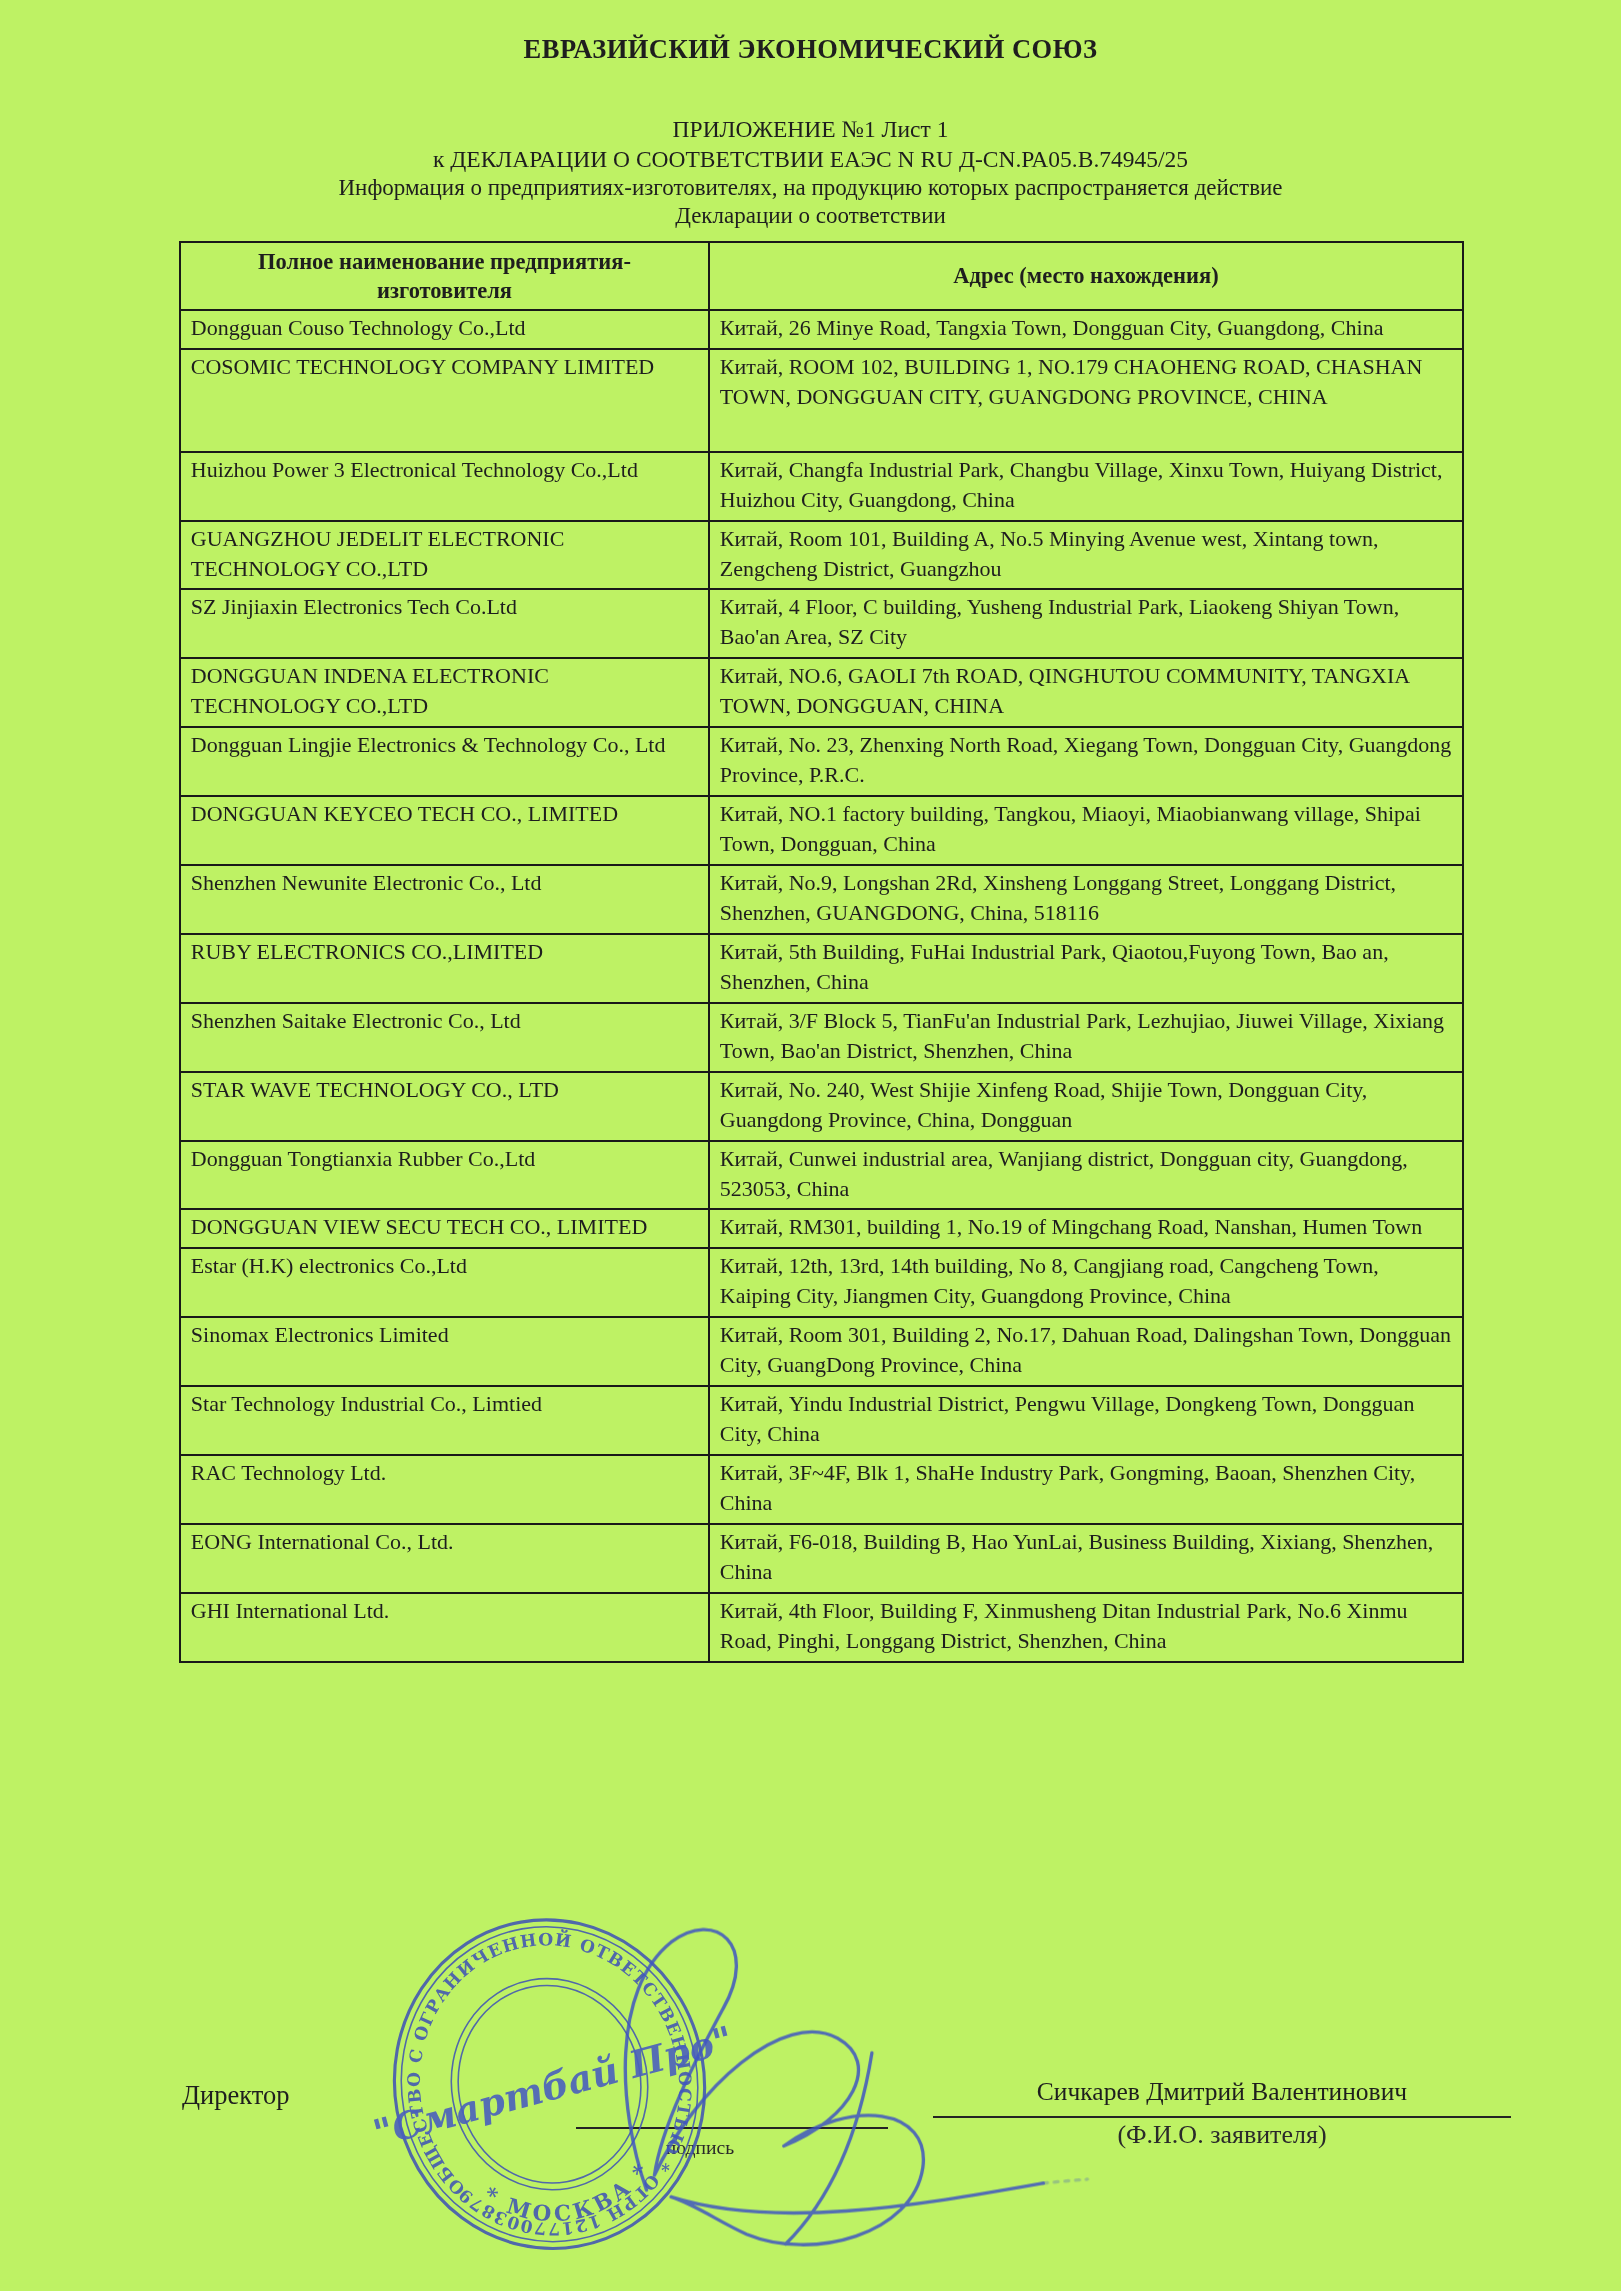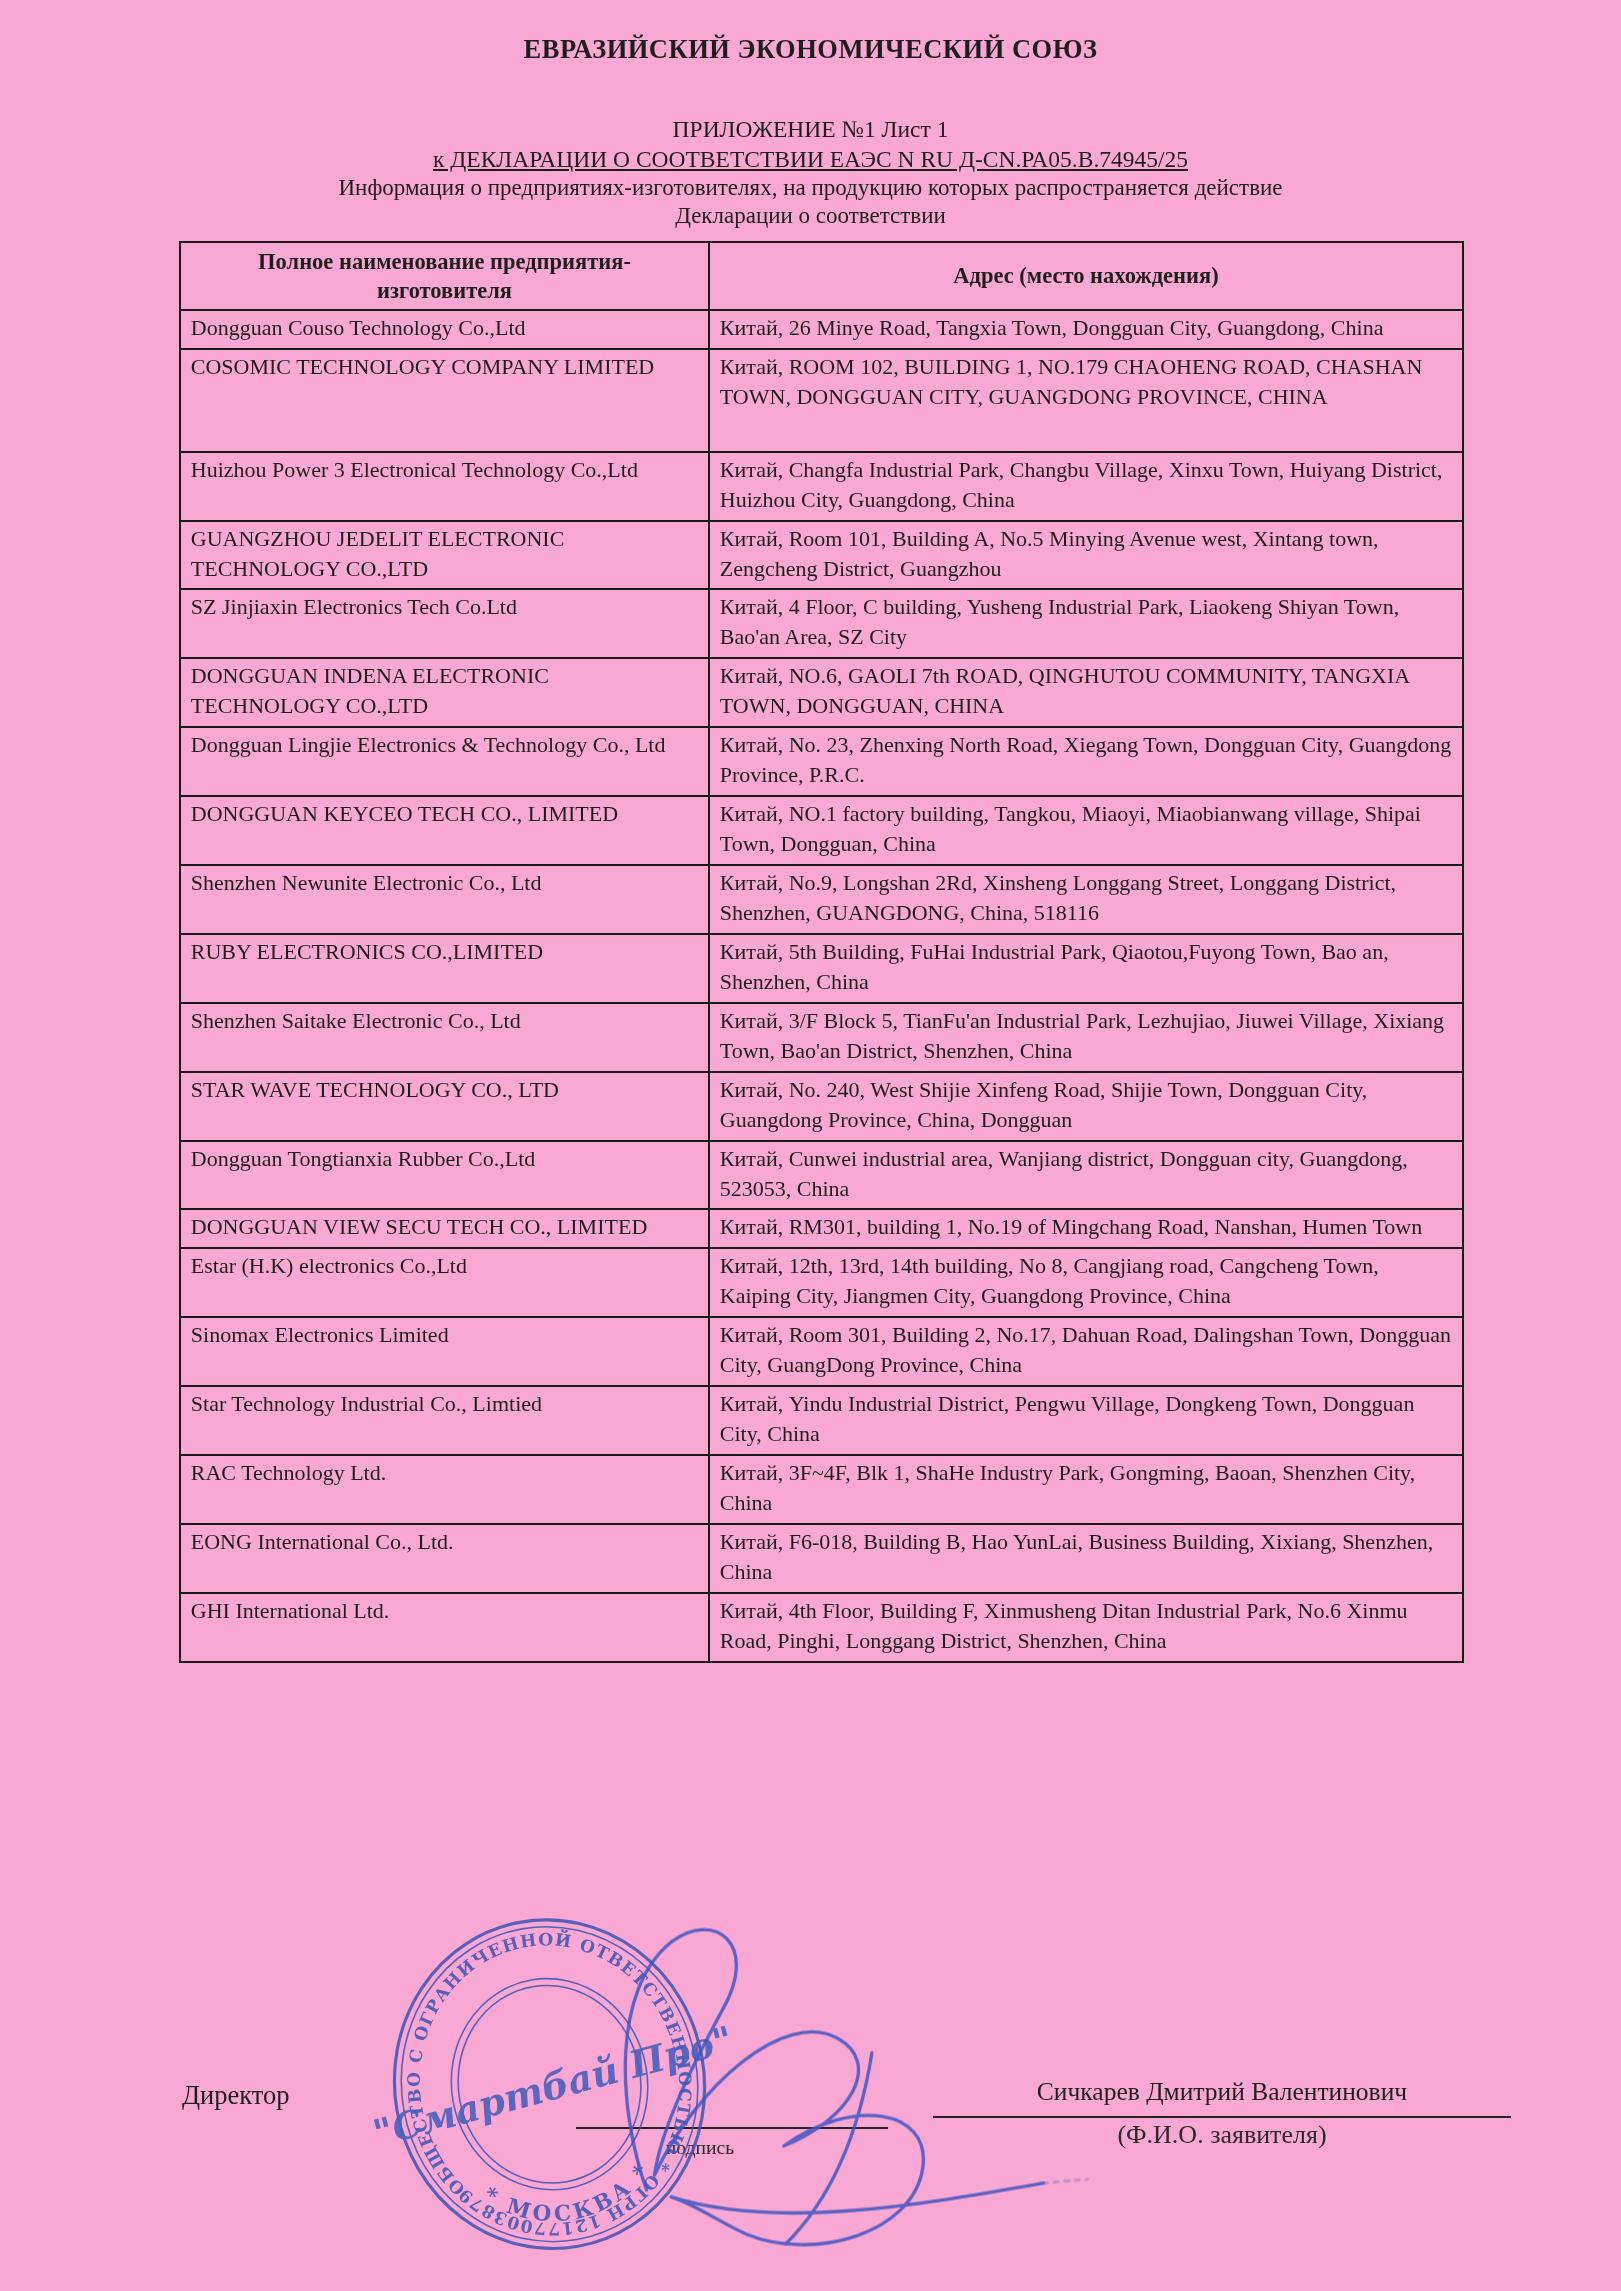--- a/index.html
+++ b/index.html
@@ -1,28 +1,28 @@
 <!DOCTYPE html>
 <html><head>
 <meta charset="utf-8">
 <style>
   html,body{margin:0;padding:0;background:#e8e8e8;}
   .page{
     position:relative;
     width:1621px;height:2292px;
-    background:#f9a8d4;
+    background:#bef264;
     font-family:"Liberation Serif", serif;
     color:#1e1e1e;
     overflow:hidden;
   }
   
   .doc-header{position:absolute;top:33px;left:0;width:100%;text-align:center;}
   .doc-title{font-size:26.5px;font-weight:bold;letter-spacing:0.5px;line-height:33px;}
   .doc-sub1{font-size:23.5px;line-height:30px;margin-top:48px;}
-  .doc-sub2{font-size:23.5px;line-height:30px;text-decoration:underline;}
+  .doc-sub2{font-size:23.5px;line-height:30px;}
   .doc-sub3{font-size:23px;line-height:28px;}
   .doc-sub4{font-size:23px;line-height:28px;}
   
   table.manufacturers{
     position:absolute;left:179px;top:241px;width:1283px;
     border-collapse:collapse;table-layout:fixed;
   }
   table.manufacturers col.c1{width:529px;}
   table.manufacturers col.c2{width:754px;}
   table.manufacturers th, table.manufacturers td{

